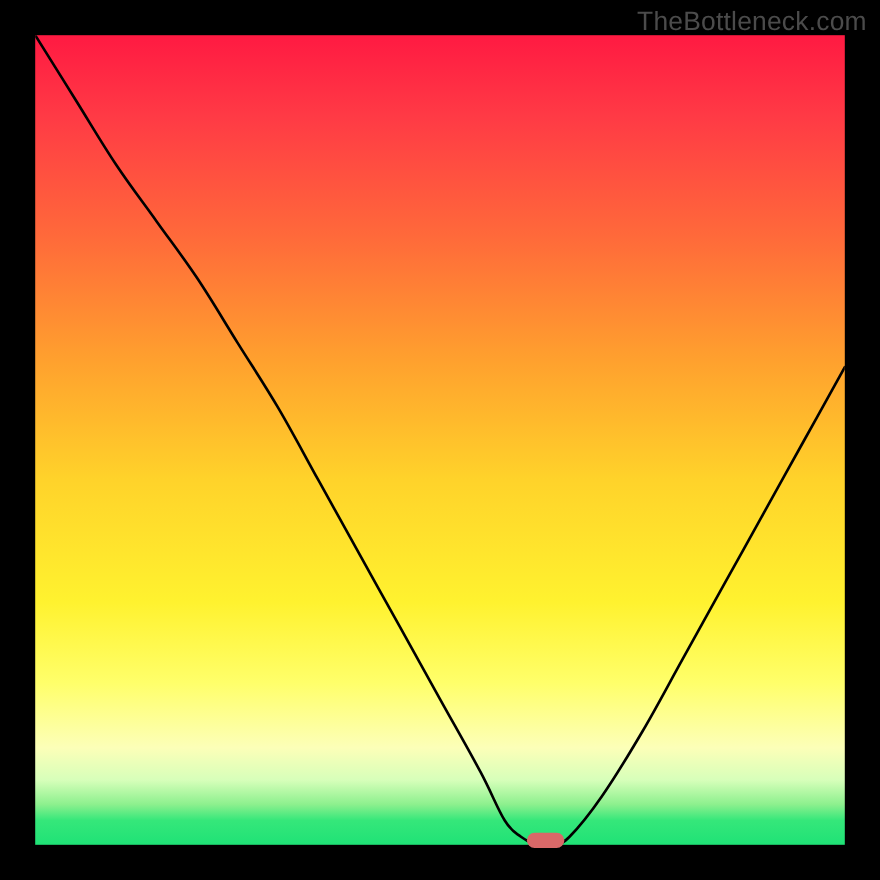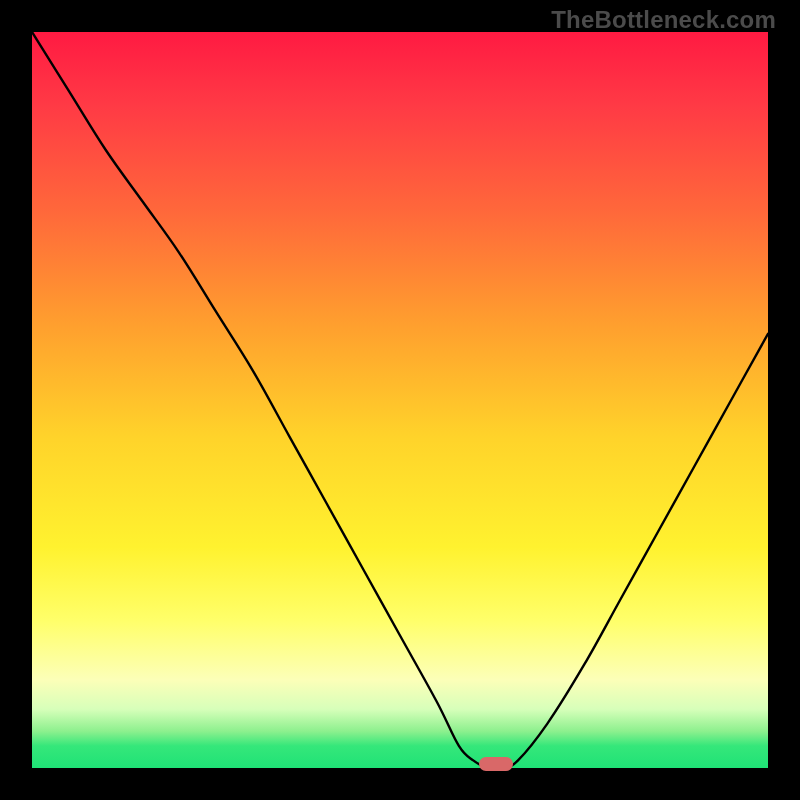--- a/index.html
+++ b/index.html
@@ -13,24 +13,24 @@
   }
   .frame {
     position: relative;
     width: 800px;
     height: 800px;
     background: #000;
   }
   .watermark {
     position: absolute;
     top: 6px;
-    right: 24px;
+    right: 12px;
     color: #4b4b4b;
     font-size: 24px;
-    font-weight: 700;
+    font-weight: 400;
     letter-spacing: 0.2px;
     user-select: none;
   }
   .plot {
     position: absolute;
     left: 32px;
     top: 32px;
     width: 736px;
     height: 736px;
   }

